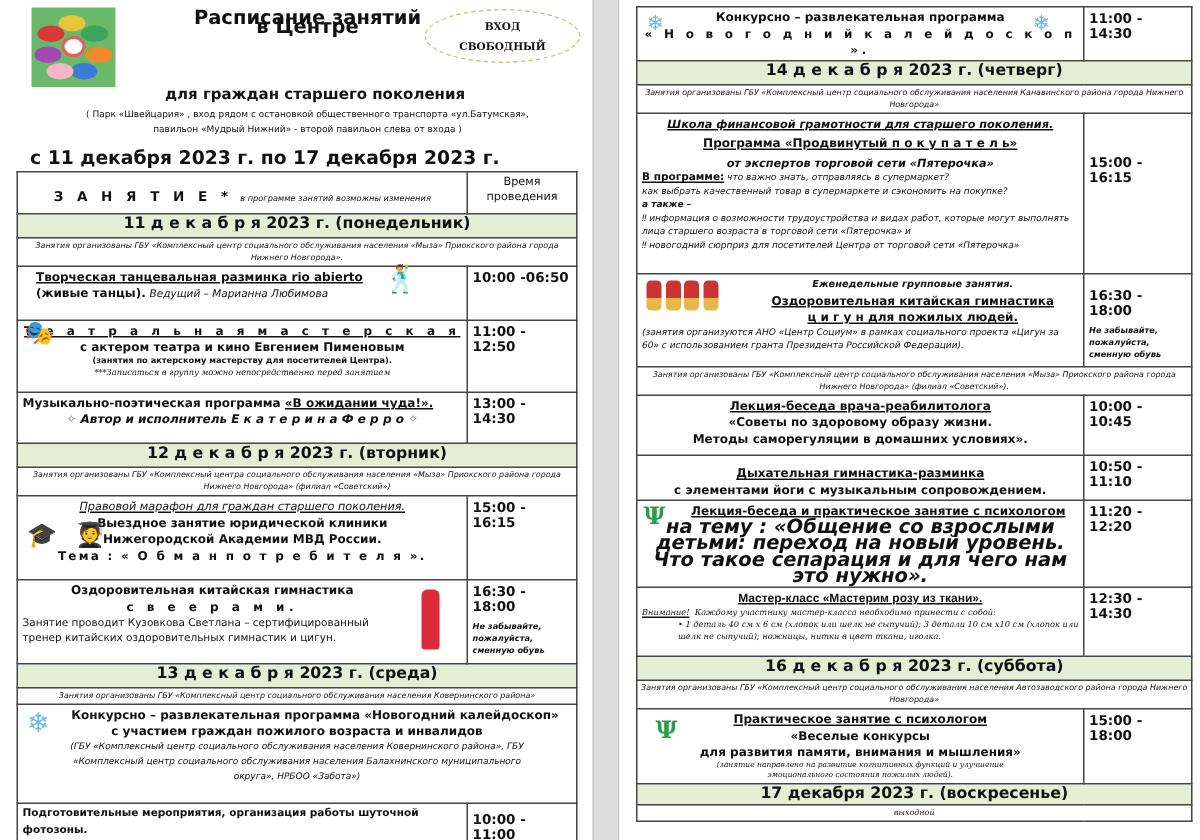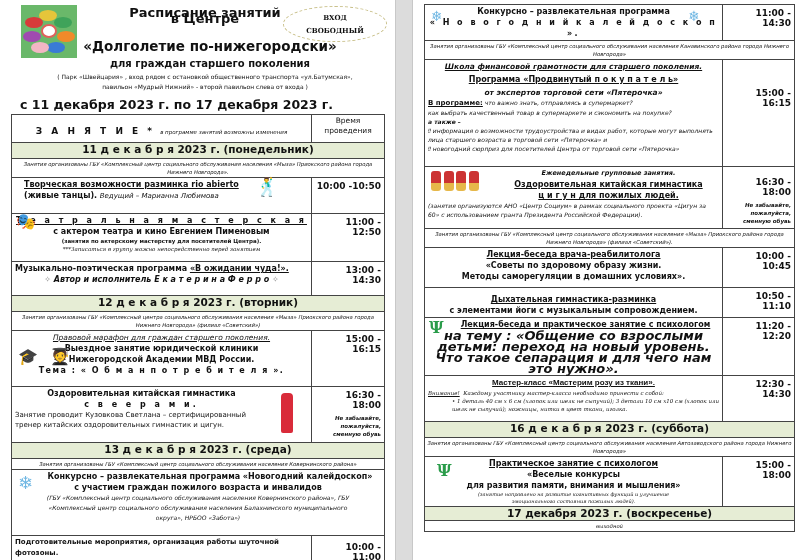--- a/index.html
+++ b/index.html
@@ -16,21 +16,21 @@
 .h2{top:11px;font-size:13px}
 .h3{top:38px;font-size:13.5px;left:80px;width:260px}
 .h4{top:58px;font-size:10px;left:60px;width:300px}
 .addr{position:absolute;top:72px;left:40px;width:330px;font-size:6px;text-align:center;line-height:10px}
 .dates{position:absolute;top:97px;left:20px;width:360px;font-size:12.5px;font-weight:bold;text-align:left}
 .oval{position:absolute;left:283px;top:6px;width:104px;height:36px;border:1px dashed #c9c08a;border-radius:50%;text-align:center;font-family:"DejaVu Serif",serif;font-size:7px;font-weight:bold;line-height:13px;padding-top:4px}
 table{border-collapse:collapse;position:absolute;table-layout:fixed}
 td{border:1px solid #444;vertical-align:top;padding:1px 3px}
 .day td{background:#e6edd5;font-weight:bold;text-align:center;font-size:10.5px;height:16px;padding:0}
 .org td{font-size:5.3px;font-style:italic;text-align:center;line-height:8px;padding:1px}
-.time{font-weight:bold;font-size:9px;text-align:right;padding-top:3px}
+.time{font-weight:bold;font-size:9px;text-align:left;padding-top:3px}
 .ev{font-size:8px;line-height:11px}
 .c{text-align:center}
 .u{text-decoration:underline}
 .b{font-weight:bold}
 .i{font-style:italic}
 .sp{letter-spacing:3px}
 .small{font-size:5.5px;line-height:8px}
 .note{font-size:5.5px;font-style:italic;font-weight:bold;line-height:8px;display:block;margin-top:4px}
 .snow{color:#6fb7e3;font-size:14px;line-height:14px}
 .psi{color:#2a9c4a;font-weight:bold;font-size:16px;font-family:"DejaVu Serif",serif}
@@ -45,21 +45,20 @@
     <div class="petal" style="left:33px;top:12px;background:#3fa35a"></div>
     <div class="petal" style="left:36px;top:26px;background:#f08a2a"></div>
     <div class="petal" style="left:26px;top:37px;background:#3a7bd5"></div>
     <div class="petal" style="left:10px;top:37px;background:#f3b6c4"></div>
     <div class="petal" style="left:2px;top:26px;background:#a04ab0"></div>
     <div class="petal" style="left:4px;top:12px;background:#d83a3a"></div>
     <div class="center"></div>
   </div>
   <div class="head h1">Расписание занятий</div>
   <div class="head h2">в Центре</div>
-  <div class="head h3">«Долголетие по-нижегородски»</div>
   <div class="head h4">для граждан старшего поколения</div>
   <div class="addr">
     <div>( Парк «Швейцария» , вход рядом с  остановкой общественного  транспорта «ул.Батумская»,</div>
     <div>павильон «Мудрый Нижний» -  второй павильон слева от входа )</div>
   </div>
   <div class="oval">
     <div>ВХОД</div>
     <div>СВОБОДНЫЙ</div>
   </div>
   <div class="dates">с  11 декабря  2023 г. по 17 декабря  2023 г.</div>
@@ -78,25 +77,25 @@
       <td class="c" style="font-size:7.5px;line-height:10px">Время проведения</td>
     </tr>
     <tr class="day">
           <td colspan="2">11 д е к а б р я  2023 г. (понедельник)</td>
         </tr>
     <tr class="org">
           <td colspan="2">Занятия организованы  ГБУ «Комплексный центр социального обслуживания населения «Мыза» Приокского района города Нижнего Новгорода».</td>
         </tr>
     <tr>
       <td class="ev" style="height:36px;padding-left:12px;position:relative">
-        <div class="b u">Творческая возможности разминка rio abierto</div>
+        <div class="b u">Творческая танцевальная разминка rio abierto</div>
         <div><span class="b">(живые танцы).</span> <span class="i" style="font-size:7px">Ведущий – Марианна Любимова</span></div>
         <span style="position:absolute;right:32px;top:3px;font-size:18px">🕺</span>
       </td>
-      <td class="time">10:00 -10:50</td>
+      <td class="time">10:00 -06:50</td>
     </tr>
     <tr>
       <td class="ev c" style="height:48px;position:relative">
         <span style="position:absolute;left:4px;top:2px;font-size:16px;color:#999">🎭</span>
         <div class="b u sp">Т е а т р а л ь н а я   м а с т е р с к а я</div>
         <div class="b">с актером театра и кино Евгением Пименовым</div>
         <div class="b small">(занятия  по  актерскому  мастерству  для  посетителей  Центра).</div>
         <div class="i small" style="font-family:'DejaVu Serif',serif">***Записаться в группу можно непосредственно перед занятием</div>
       </td>
       <td class="time">11:00 - 12:50</td>
@@ -170,20 +169,23 @@
     <tbody>
         <tr>
       <td class="ev c" style="height:28px;position:relative">
         <span class="snow" style="position:absolute;left:6px;top:4px">❄</span>
         <span class="snow" style="position:absolute;right:22px;top:4px">❄</span>
         <div class="b">Конкурсно – развлекательная программа</div>
         <div class="b sp" style="letter-spacing:2.5px">« Н о в о г о д н и й   к а л е й д о с к о п ».</div>
       </td>
       <td class="time">11:00 - 14:30</td>
     </tr>
+    <tr class="day">
+          <td colspan="2">14 д е к а б р я 2023 г. (четверг)</td>
+        </tr>
     <tr class="org">
           <td colspan="2">Занятия организованы  ГБУ «Комплексный центр социального обслуживания населения Канавинского района города Нижнего Новгорода»</td>
         </tr>
     <tr>
       <td class="ev" style="height:107px;font-size:6px;line-height:9px">
         <div class="i u b c" style="font-size:7.5px;line-height:12px">Школа финансовой грамотности для старшего поколения.</div>
         <div class="b u c" style="font-size:8px;line-height:14px">Программа  «Продвинутый  п о к у п а т е л ь»</div>
         <div class="b i c" style="font-size:7.5px;line-height:11px">от экспертов торговой сети «Пятерочка»</div>
         <div><span class="b u" style="font-size:7px">В программе:</span> <span class="i">что важно знать, отправляясь в супермаркет?</span></div>
         <div class="i">как выбрать качественный товар в супермаркете и сэкономить на покупке?</div>

